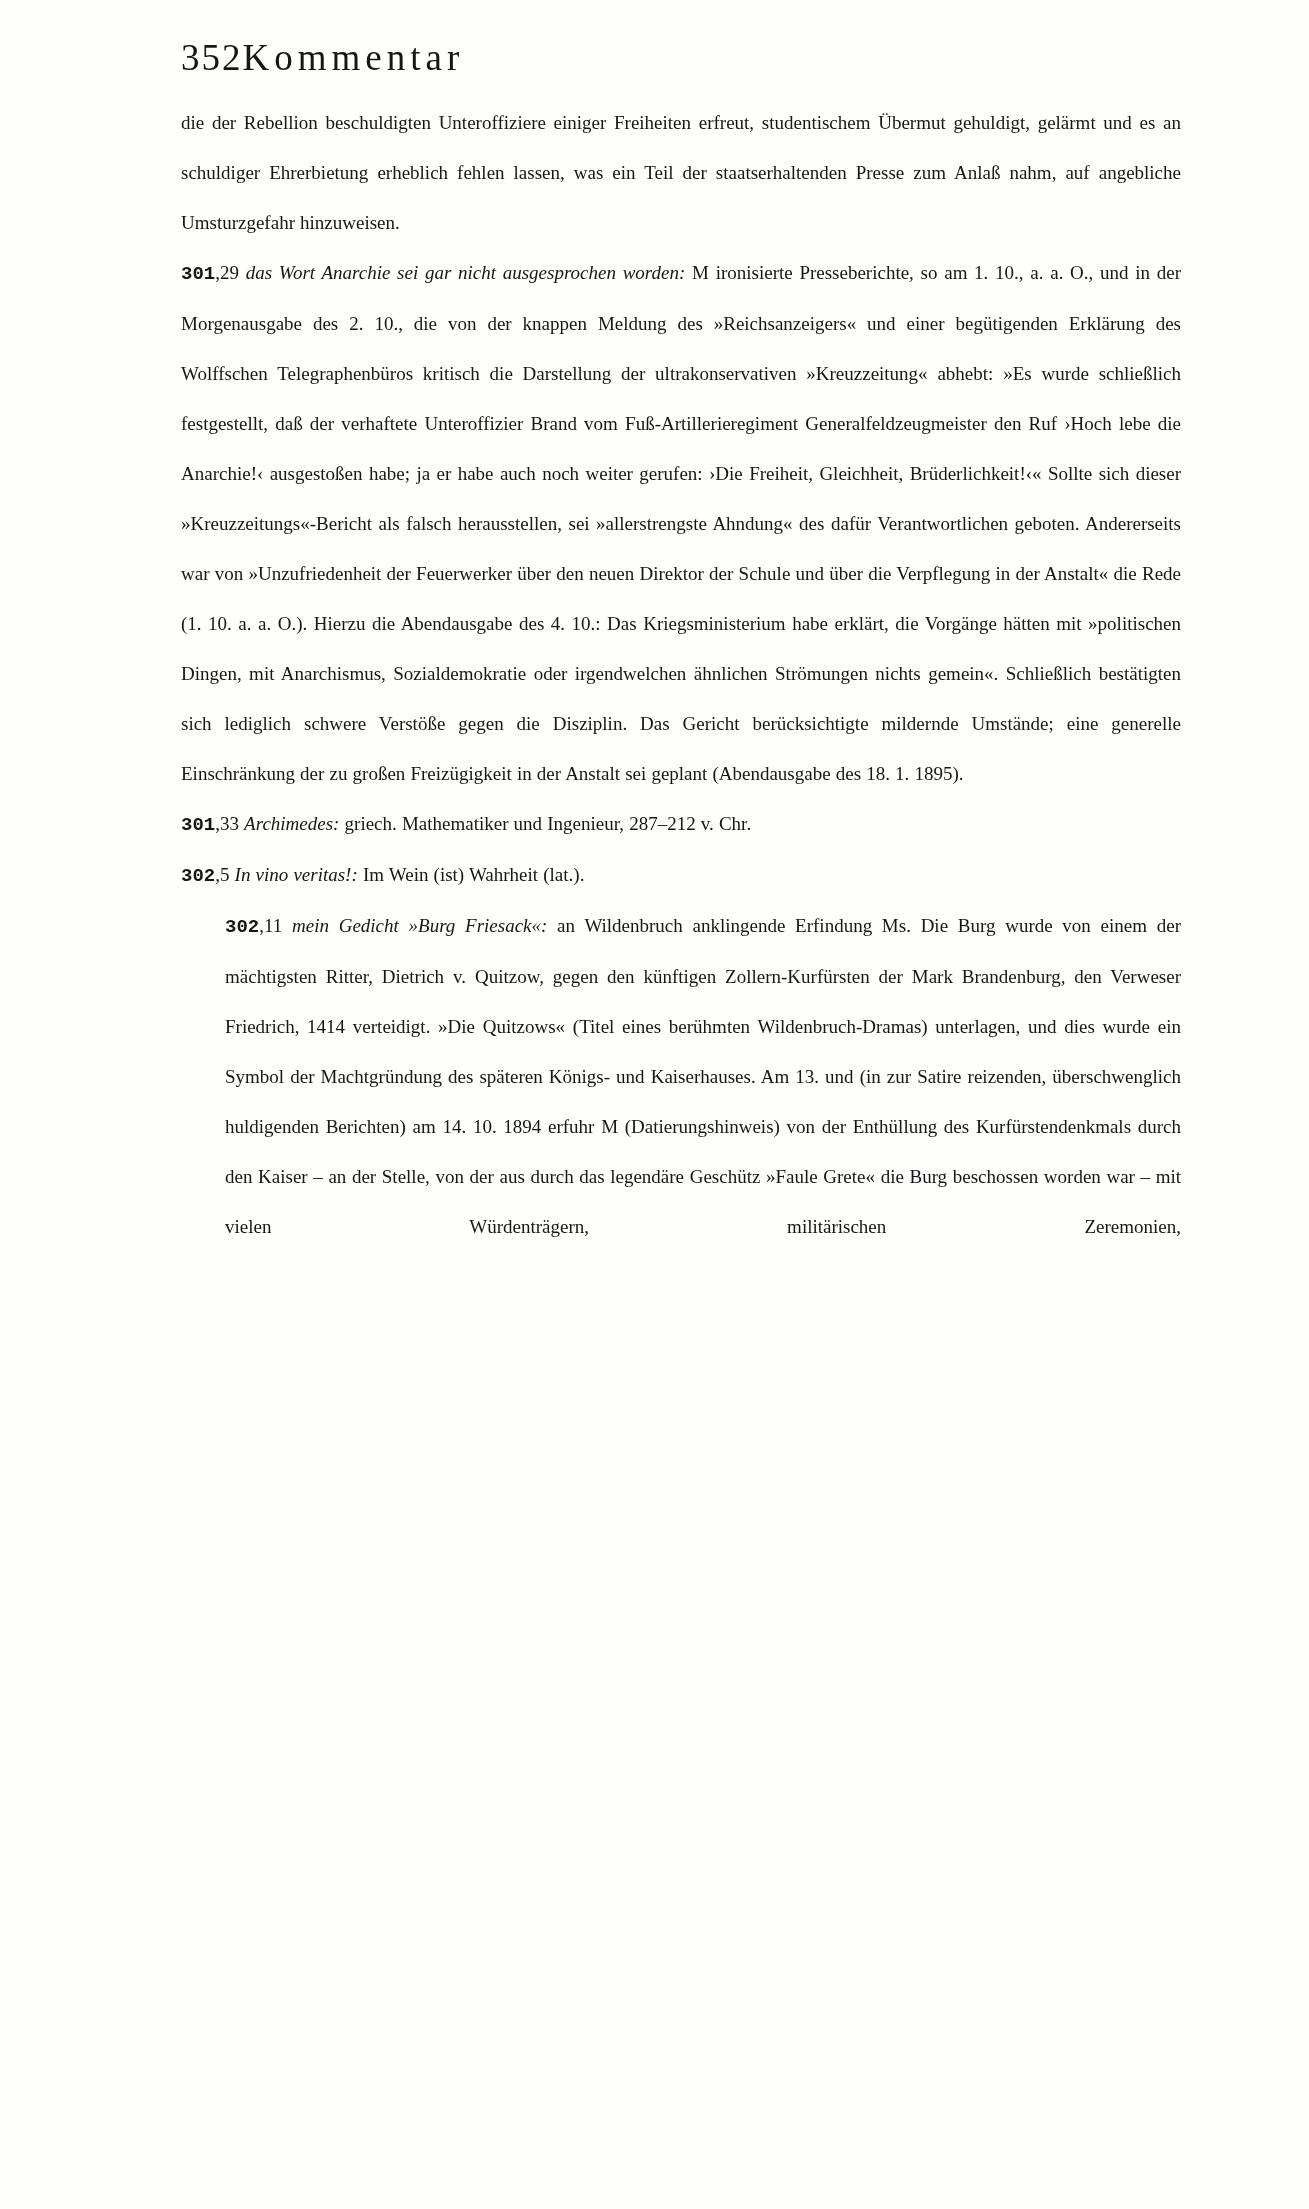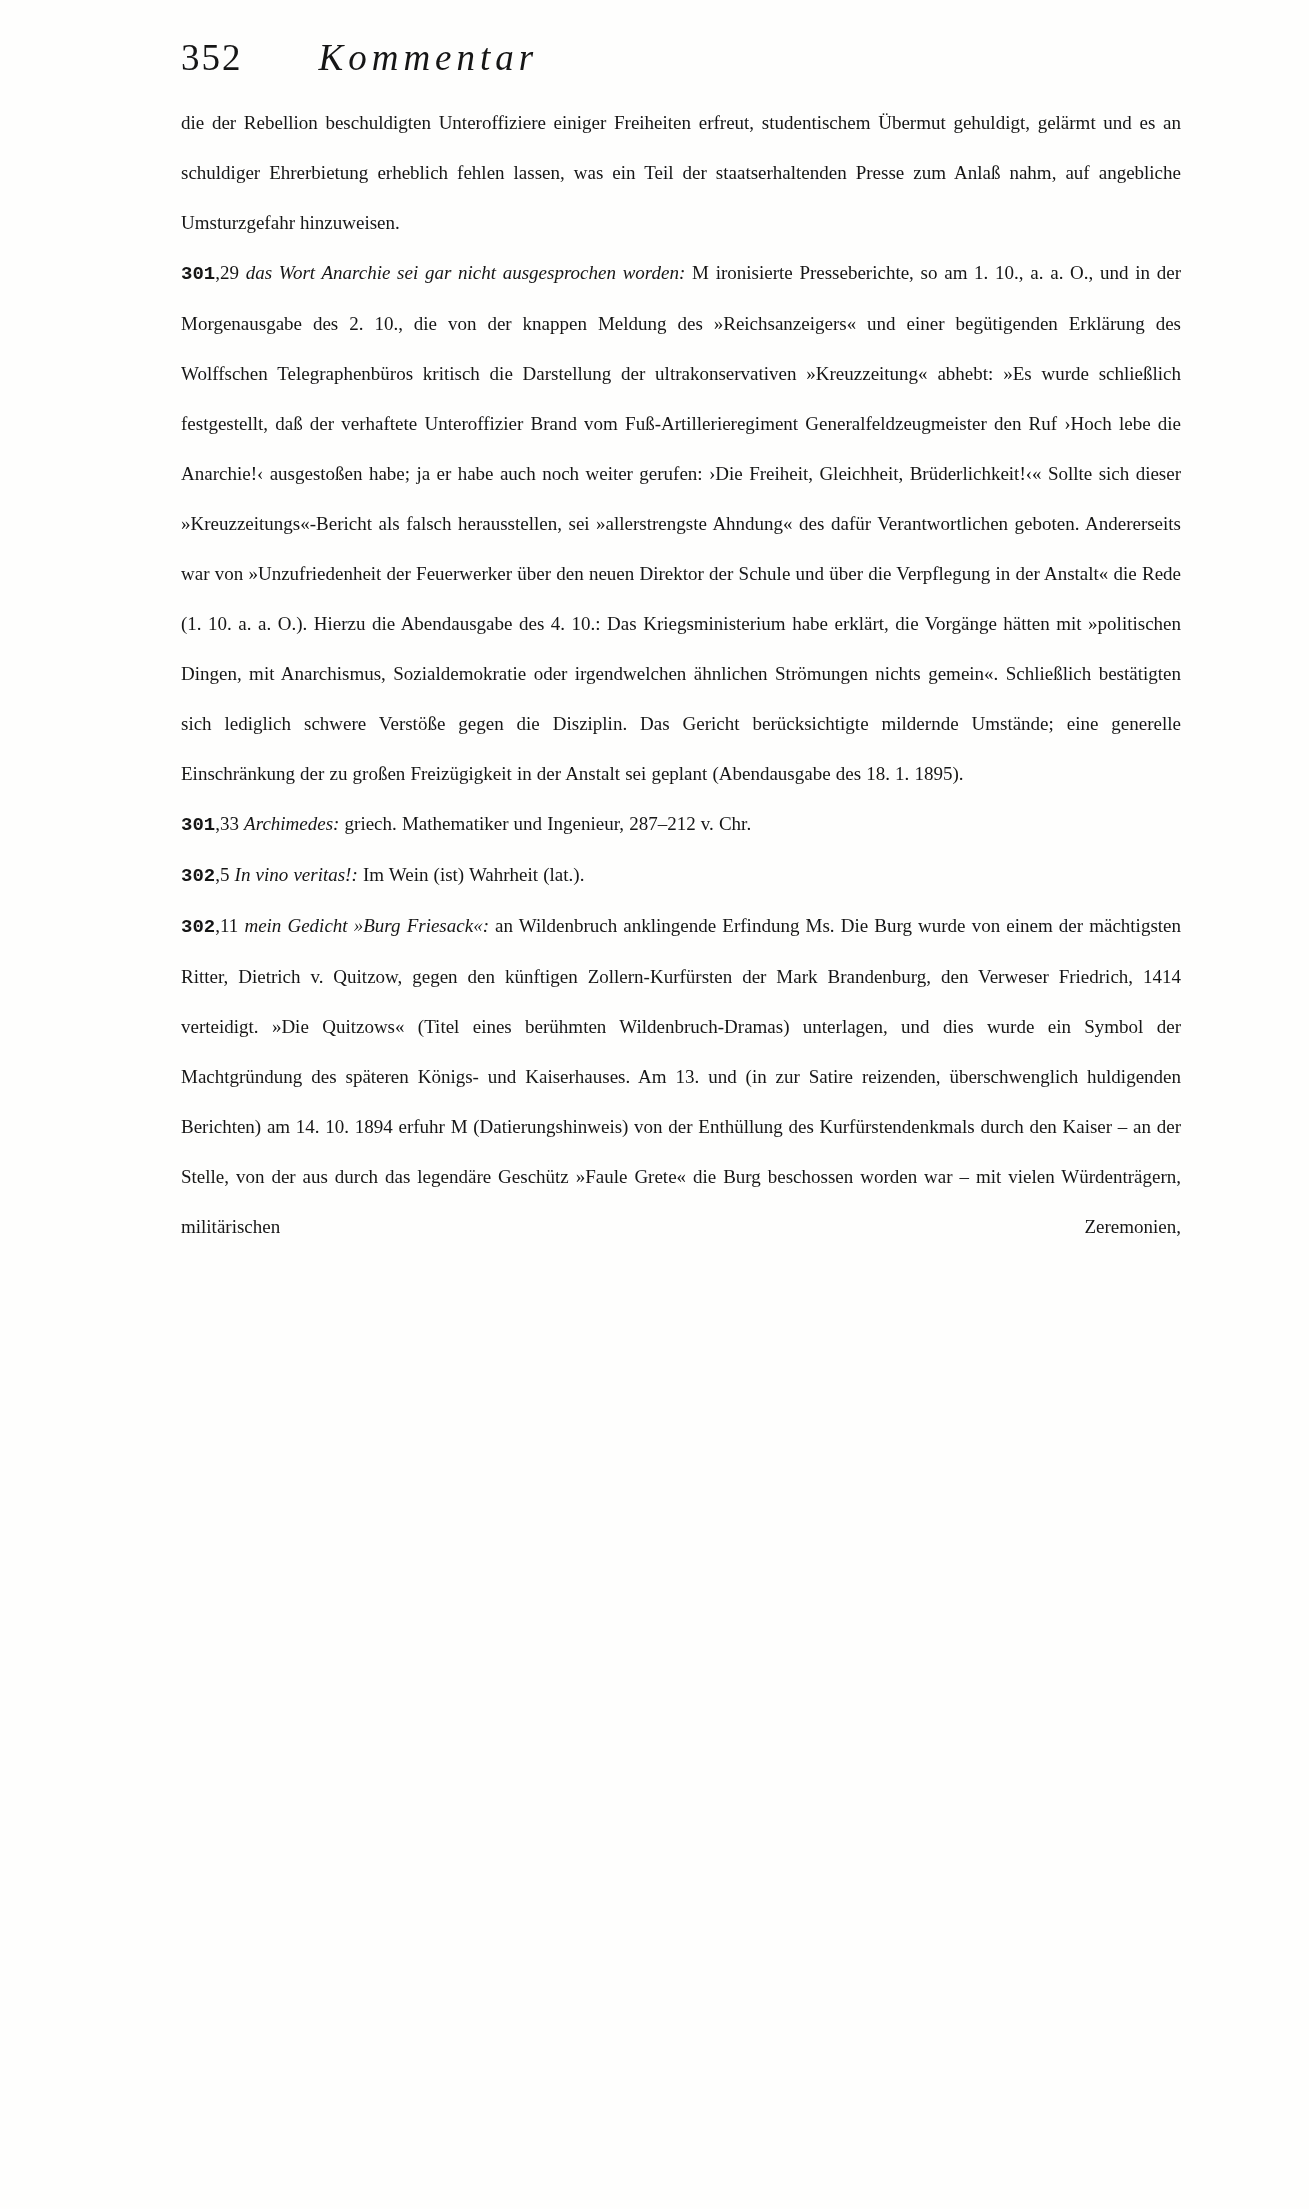--- a/index.html
+++ b/index.html
@@ -23,22 +23,20 @@
     font-size: 37px;
     line-height: 44px;
     white-space: nowrap;
   }
   .pagenum {
     display: inline-block;
     letter-spacing: 2px;
   }
   .headtitle {
     display: inline-block;
-    margin-left: 76px;
-    font-style: italic;
     letter-spacing: 5px;
   }
   .textblock {
     position: absolute;
     top: 98px;
     left: 181px;
     width: 1000px;
     font-size: 19px;
     line-height: 50px;
     text-align: justify;
@@ -52,20 +50,21 @@
   }
   .ref {
     font-weight: bold;
     font-family: Liberation Mono, monospace;
   }
   .lemma {
     font-style: italic;
   }
   .cont-next {
     text-align-last: justify;
+    margin-left: 44px;
   }
 </style>
 </head>
 <body>
 
 <div class="page">
 
   <div class="running-head"><span class="pagenum">352</span><span class="headtitle">Kommentar</span></div>
 
   <div class="textblock">

